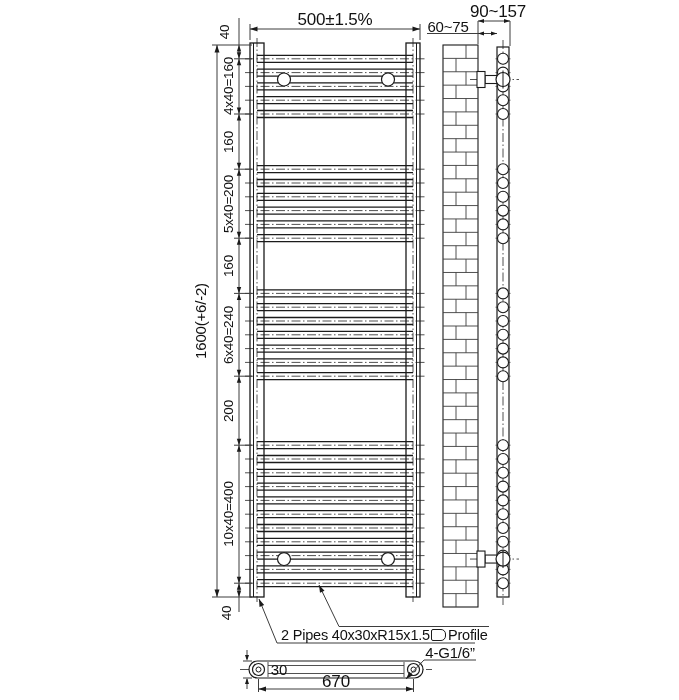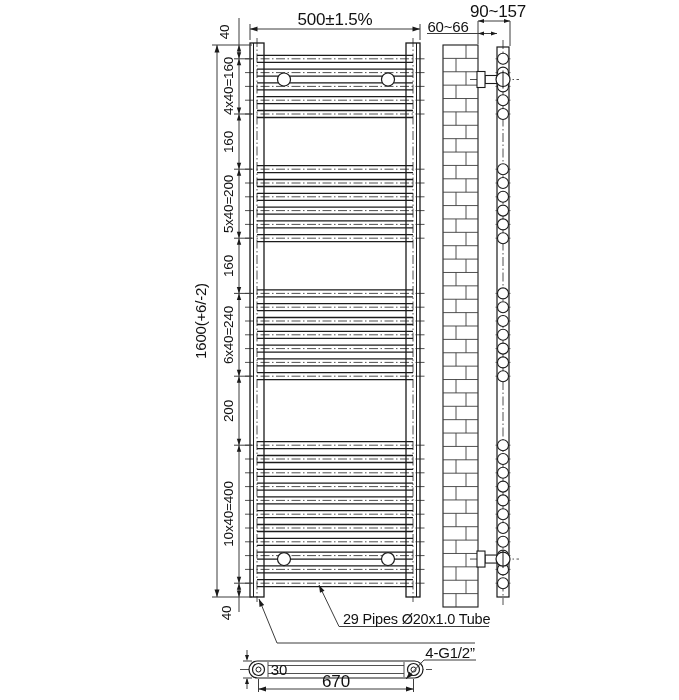--- a/index.html
+++ b/index.html
@@ -365,20 +365,22 @@
   <div class="lbl rot seg" style="left:229px;top:86px;">4x40=160</div>
   <div class="lbl rot seg" style="left:229px;top:142px;">160</div>
   <div class="lbl rot seg" style="left:229px;top:204px;">5x40=200</div>
   <div class="lbl rot seg" style="left:229px;top:266px;">160</div>
   <div class="lbl rot seg" style="left:229px;top:335px;">6x40=240</div>
   <div class="lbl rot seg" style="left:229px;top:411px;">200</div>
   <div class="lbl rot seg" style="left:229px;top:514px;">10x40=400</div>
   <div class="lbl rot seg" style="left:227px;top:613px;">40</div>
 
   <div class="lbl dim-big" style="left:498px;top:11px;">90~157</div>
-  <div class="lbl dim-mid" style="left:448px;top:26px;">60~66</div>
+  <div class="lbl dim-mid" style="left:448px;top:26px;">60~75</div>
 
   <div class="lbl dim-big" style="left:336px;top:681px;">670</div>
   <div class="lbl dim-mid" style="left:234px;top:669px;margin-left:45px;">30</div>
-  <div class="lbl dim-mid" style="left:450px;top:652px;">4-G1/2”</div>
-
-  <div class="note" style="left:343px;top:612px;">29 Pipes Ø20x1.0  Tube</div>
+  <div class="lbl dim-mid" style="left:450px;top:652px;">4-G1/6”</div>
+
+  <div class="note" style="left:281px;top:628px;">
+    <span>2 Pipes 40x30xR15x1.5</span><span class="profile-icon"></span><span>Profile</span>
+  </div>
 </div>
 
 </body></html>

